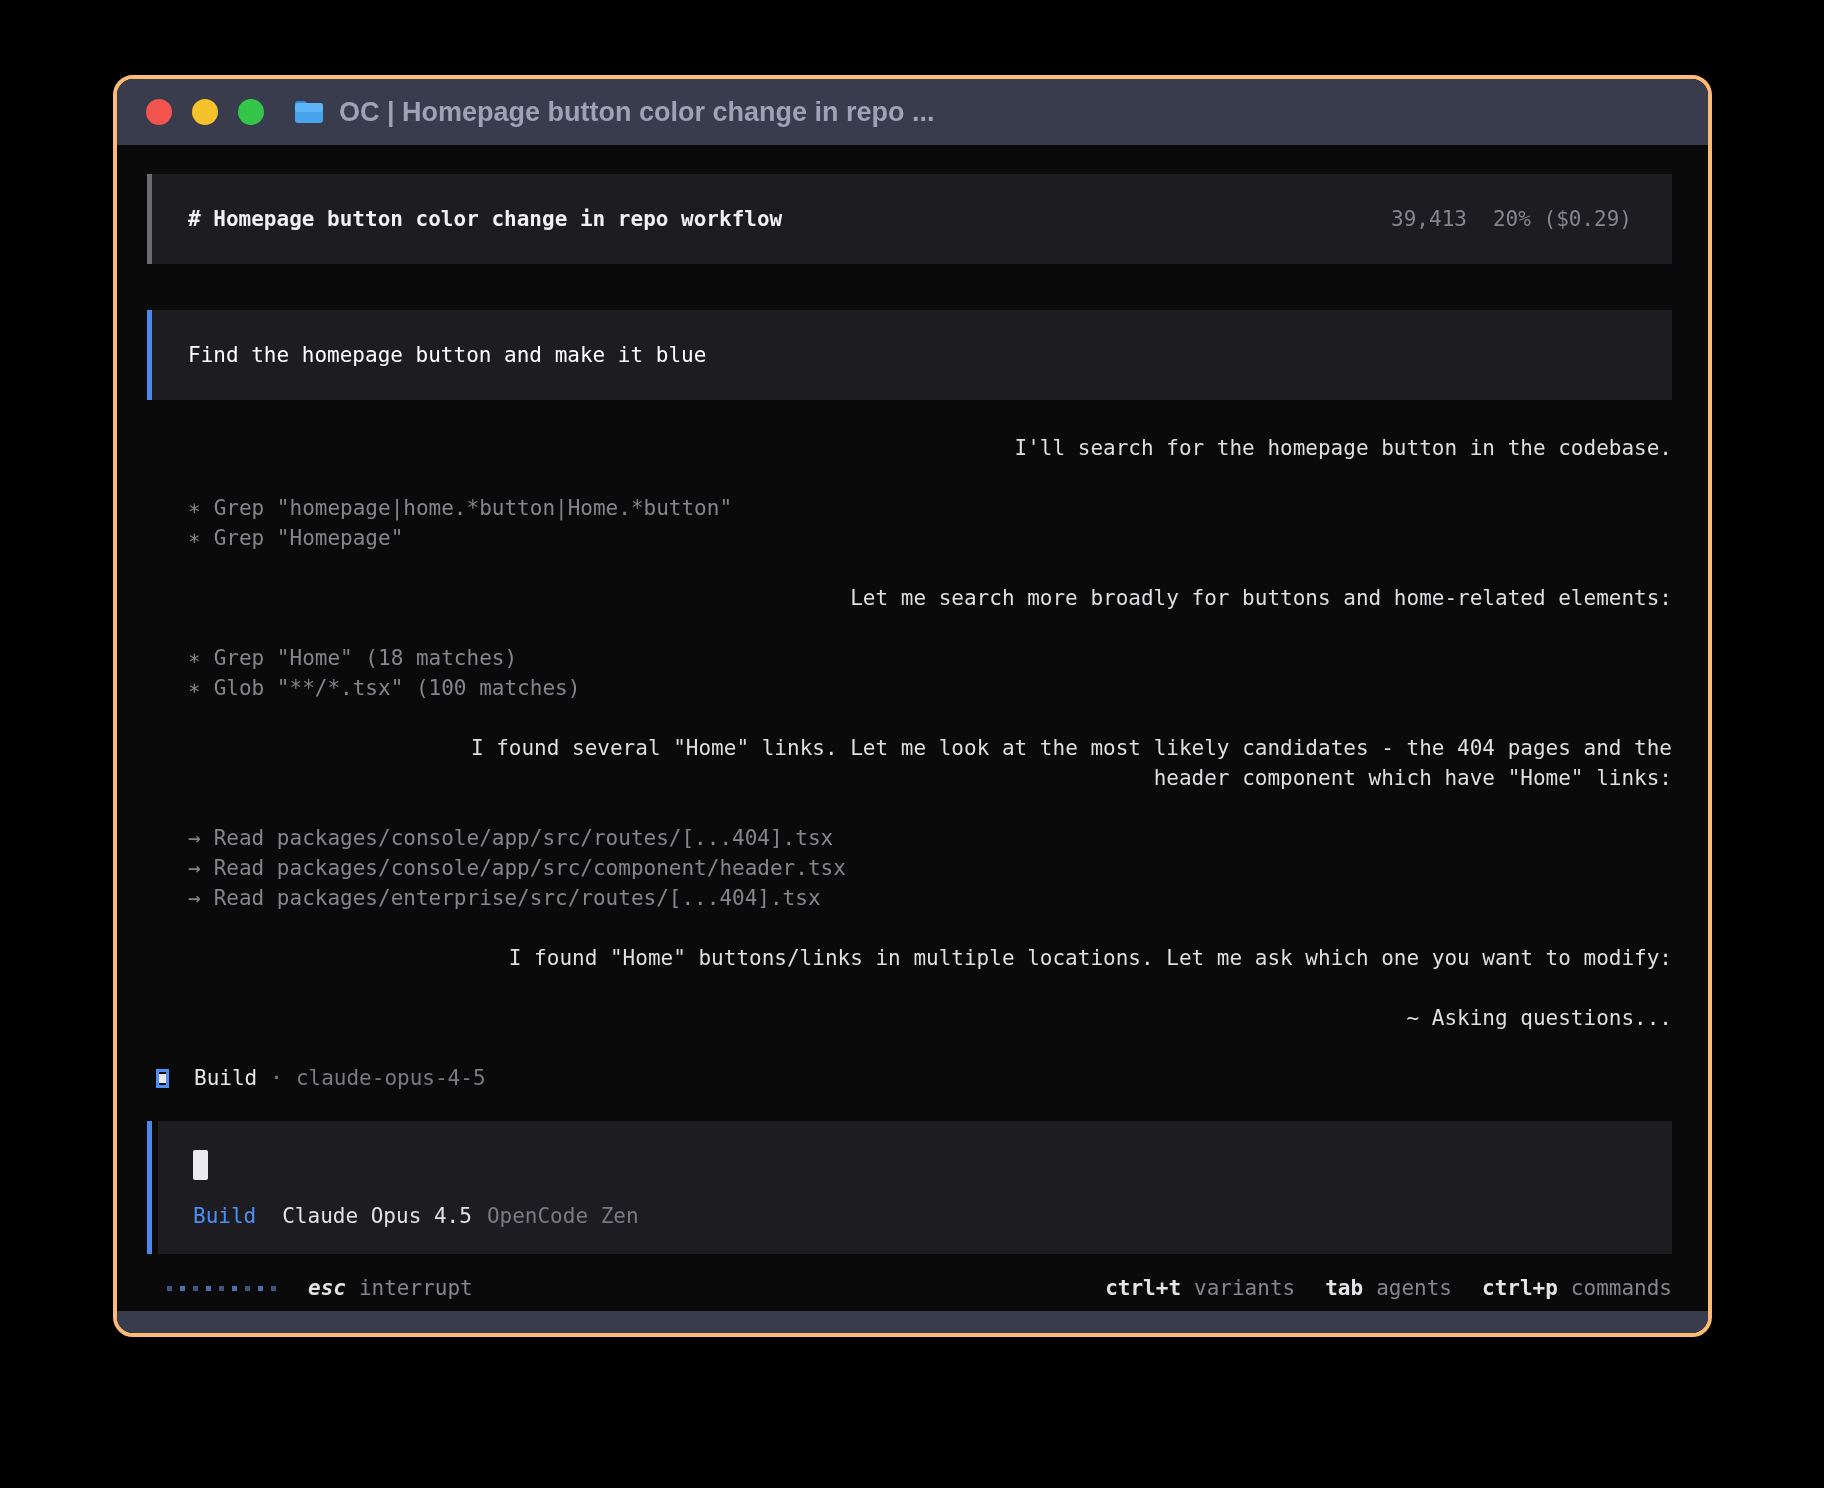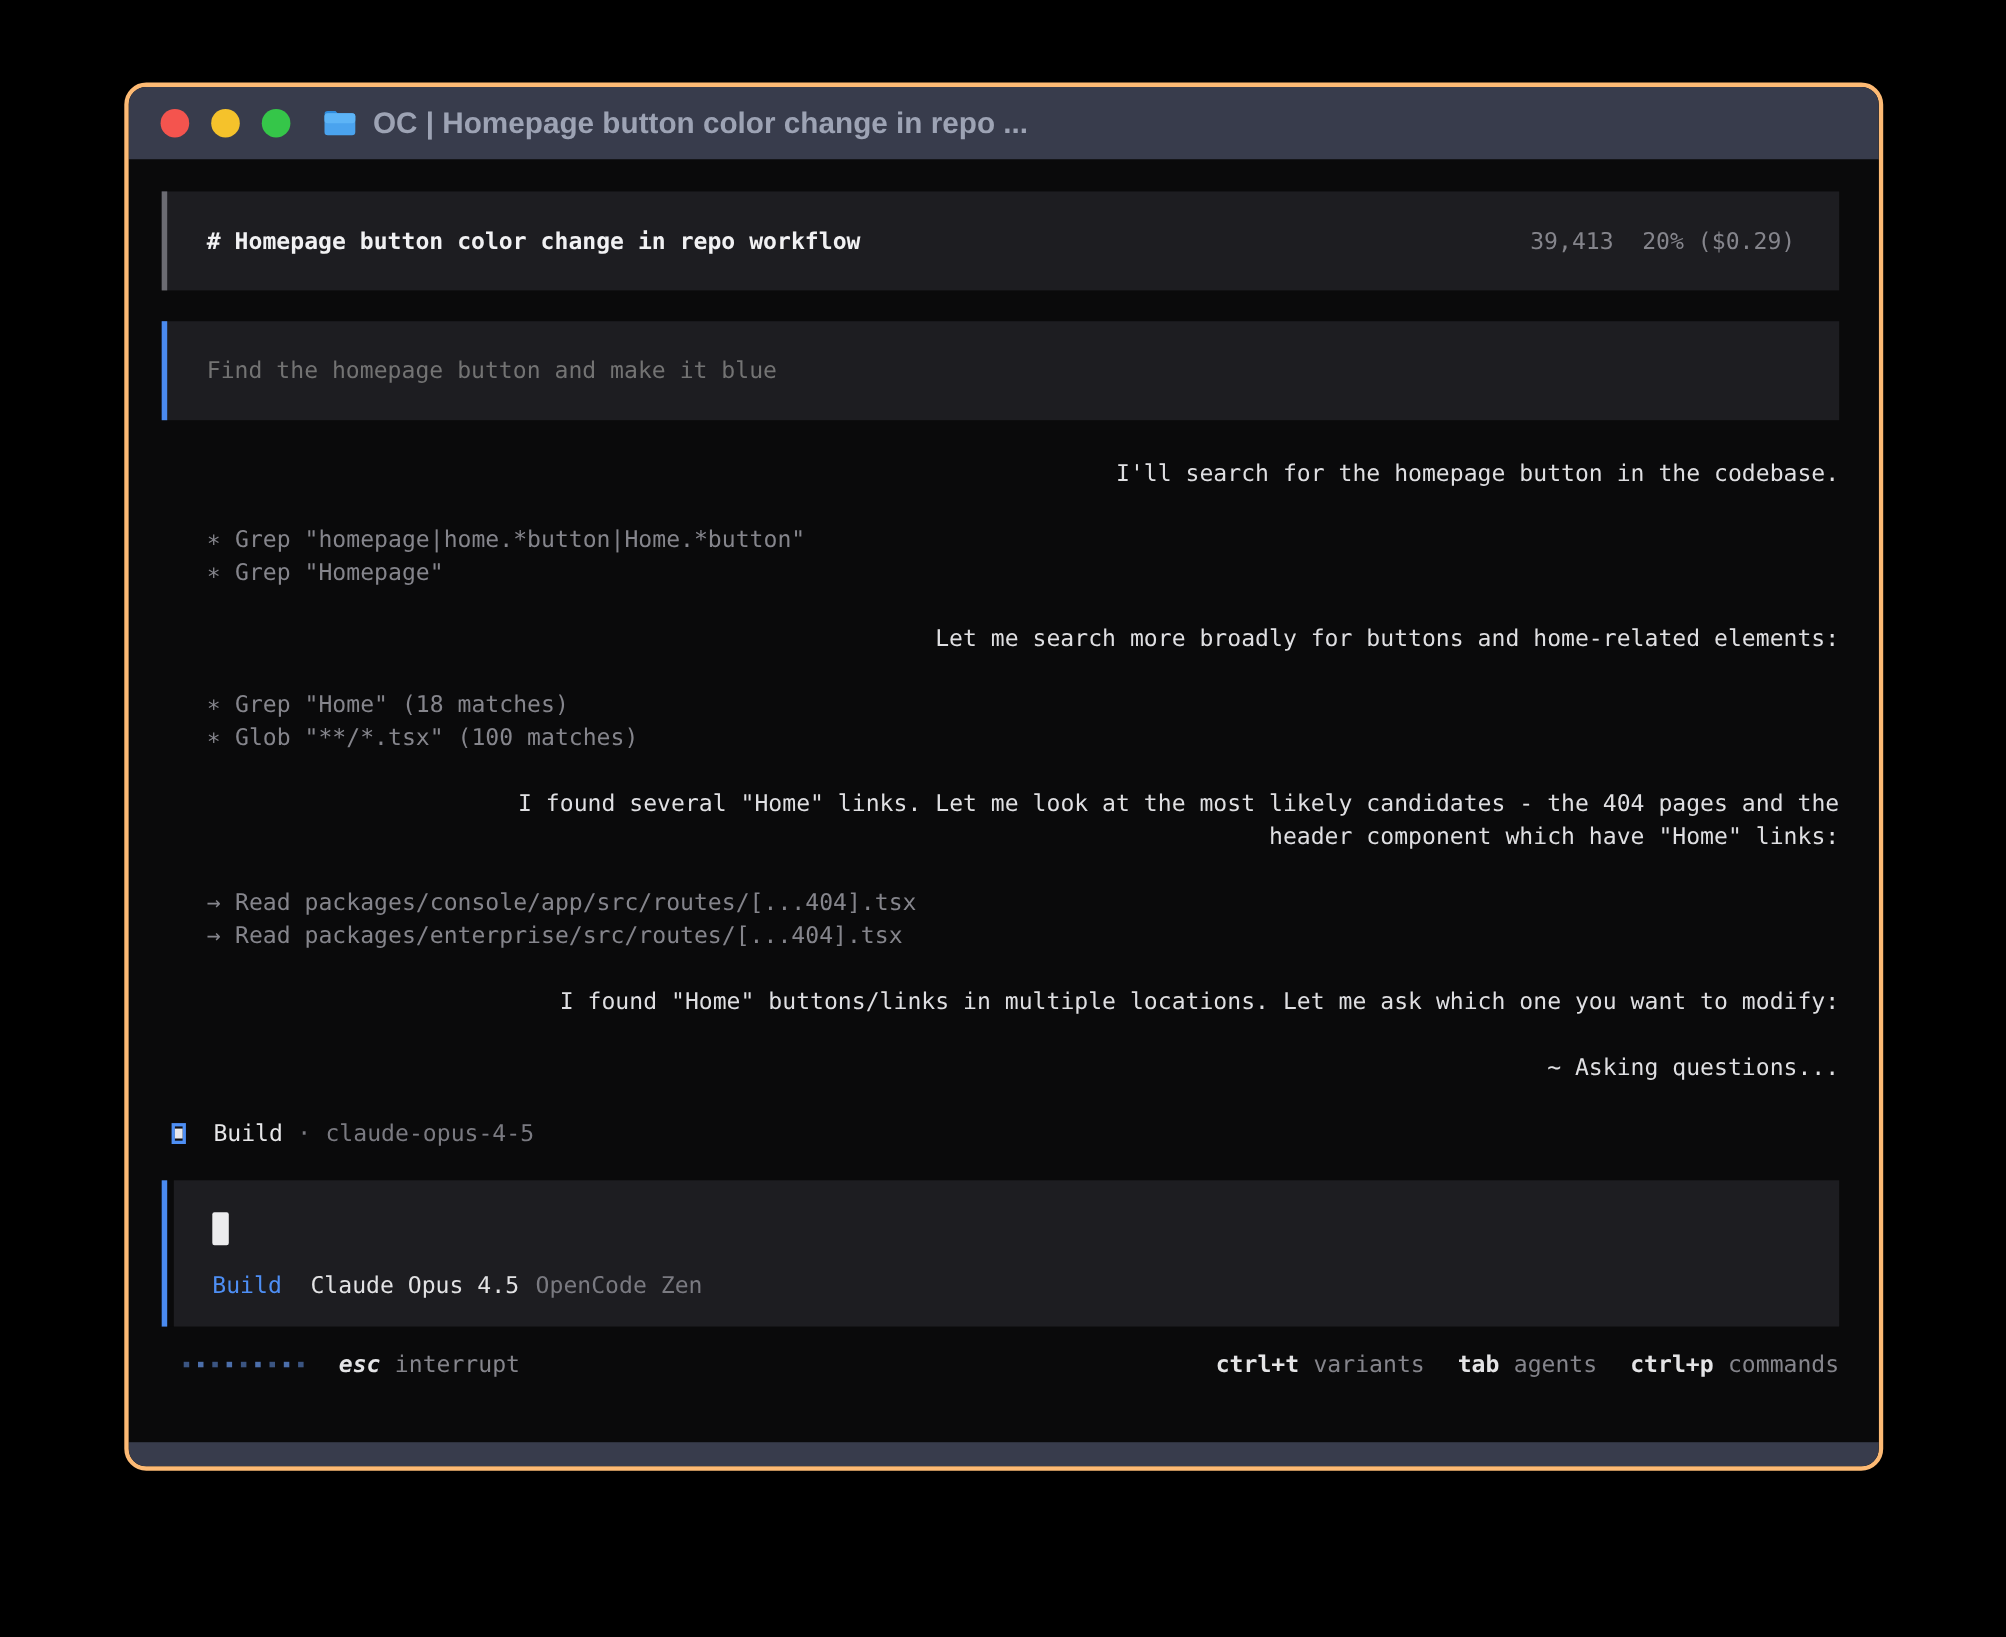--- a/index.html
+++ b/index.html
@@ -32,21 +32,21 @@
     flex:1 1 auto;background:#0a0a0b;padding:29px 36px 0 30px;box-sizing:border-box;
     font-size:21px;line-height:30px;color:#dfdfe2;position:relative;
   }
   .block{
     background:#1d1d21;border-left:5px solid #6b6b72;height:90px;
     display:flex;align-items:center;box-sizing:border-box;text-align:center;
   }
   .header-block{justify-content:space-between;padding:0 40px 0 36px;}
   .header-title{font-weight:700;color:#f1f1f3;white-space:pre;}
   .header-stats{color:#85858c;display:flex;gap:26px;white-space:pre;}
-  .user-block{margin-top:28px;border-left-color:#4a8af0;padding:0 40px 0 36px;color:#737373;}
+  .user-block{margin-top:46px;border-left-color:#4a8af0;padding:0 40px 0 36px;color:#ffffff;}
   
   .conversation{margin-top:33px;padding-left:41px;}
   .group{margin-bottom:30px;}
   .line{white-space:pre;}
   .line.white{color:#dfdfe2;text-align:right;}
   .line.tool{color:#85858c;}
   .line .bullet{display:inline-block;margin-right:13px;}
   
   .statusline{display:flex;align-items:center;height:30px;}
   .build-icon{
@@ -136,20 +136,21 @@
         <div class="group">
           <div class="line tool"><span class="bullet">∗</span><span>Grep "Home" (18 matches)</span></div>
           <div class="line tool"><span class="bullet">∗</span><span>Glob "**/*.tsx" (100 matches)</span></div>
         </div>
         <div class="group">
           <div class="line white">I found several "Home" links. Let me look at the most likely candidates - the 404 pages and the</div>
           <div class="line white">header component which have "Home" links:</div>
         </div>
         <div class="group">
           <div class="line tool"><span class="bullet">→</span><span>Read packages/console/app/src/routes/[...404].tsx</span></div>
+          <div class="line tool"><span class="bullet">→</span><span>Read packages/console/app/src/component/header.tsx</span></div>
           <div class="line tool"><span class="bullet">→</span><span>Read packages/enterprise/src/routes/[...404].tsx</span></div>
         </div>
         <div class="group">
           <div class="line white">I found "Home" buttons/links in multiple locations. Let me ask which one you want to modify:</div>
         </div>
         <div class="group">
           <div class="line white">~ Asking questions...</div>
         </div>
       </div>
 

